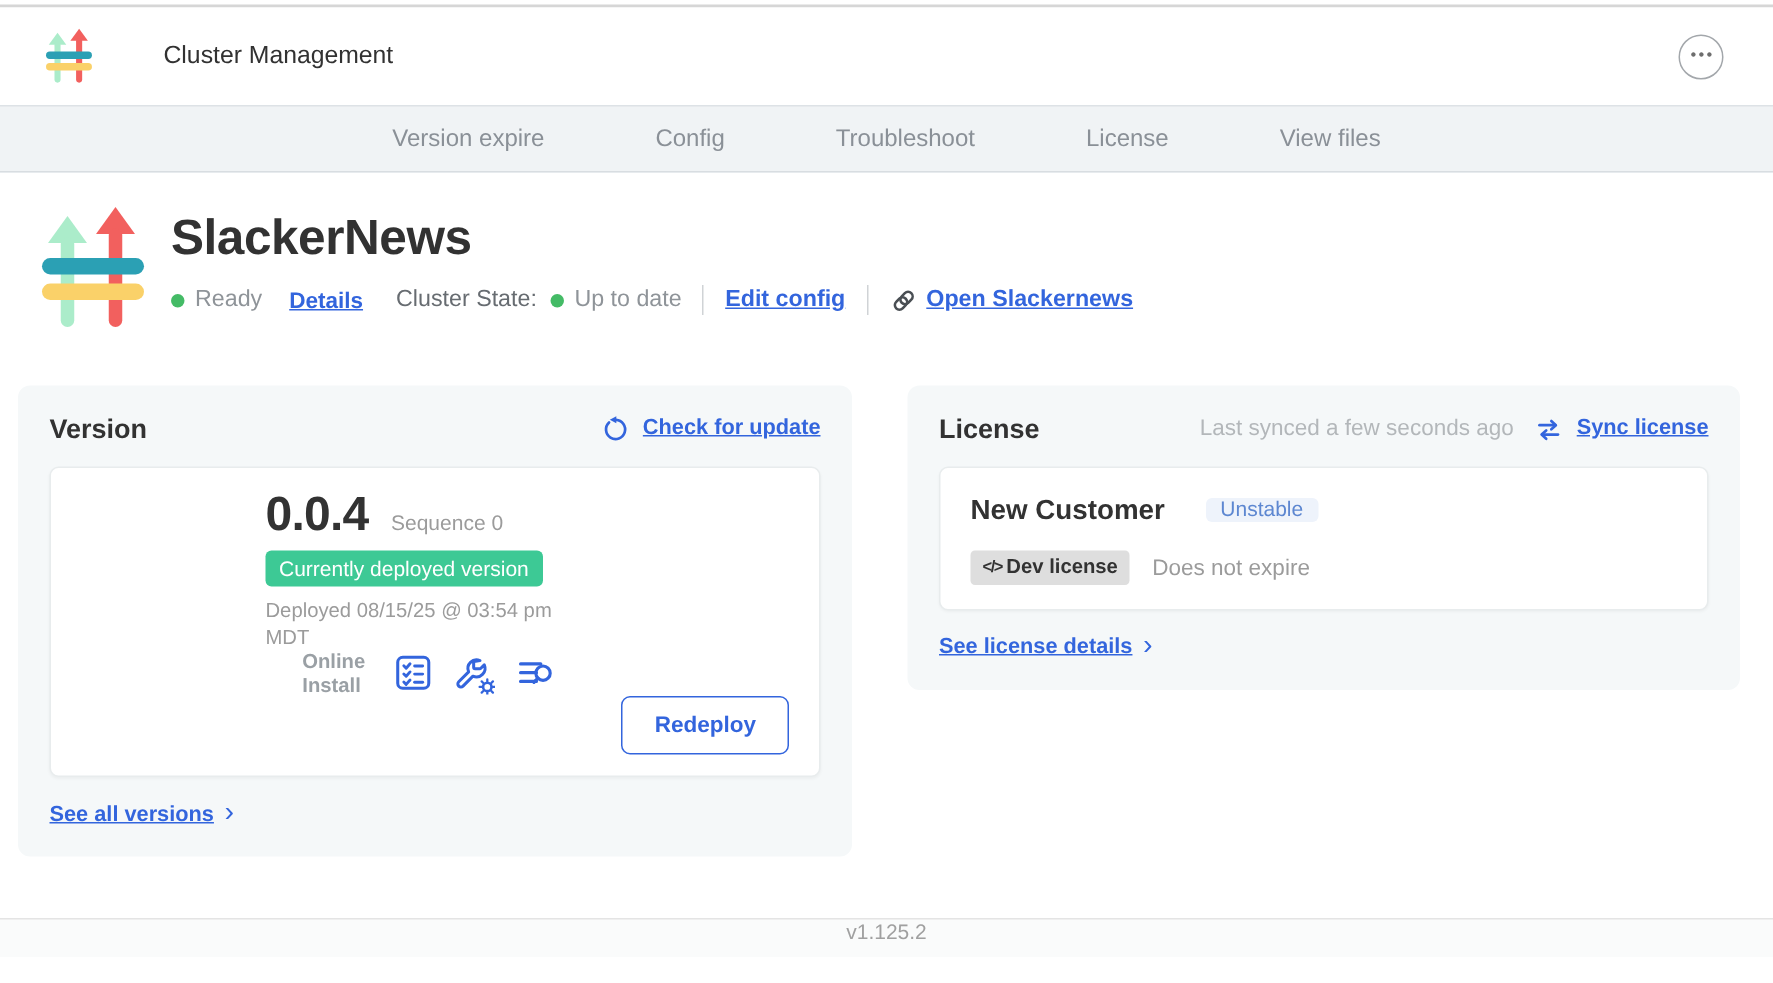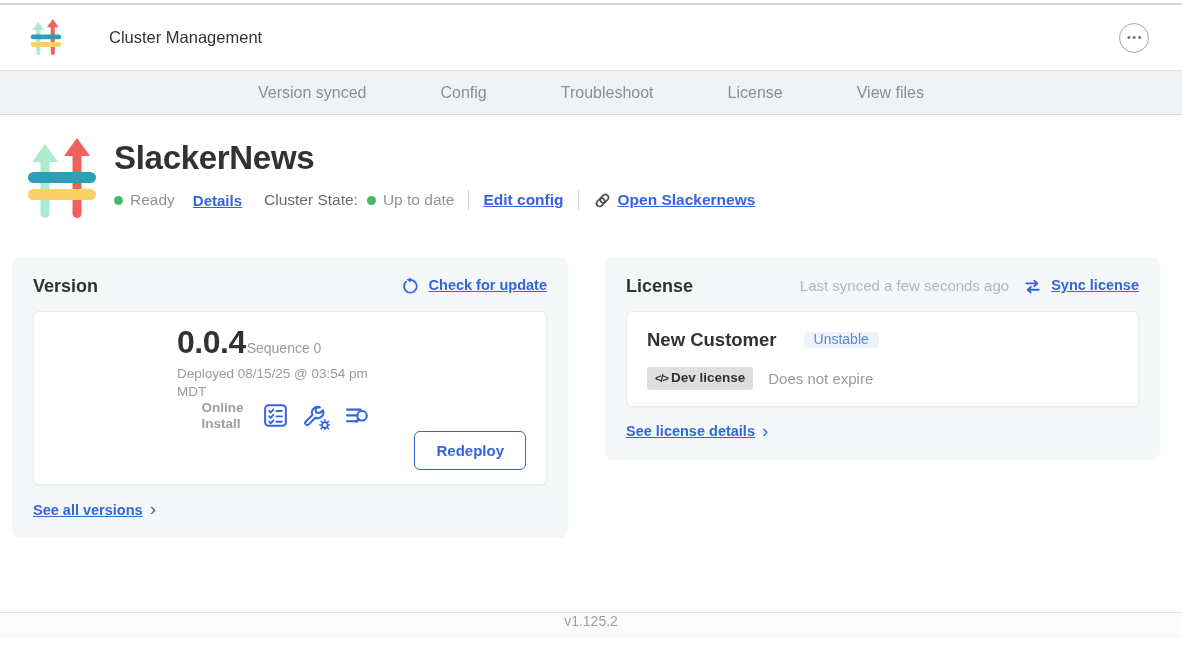--- a/index.html
+++ b/index.html
@@ -65,21 +65,21 @@
   .head-link{font-size:14.5px;}
   .last-synced{font-size:15px;color:#b3b7ba;margin-right:5px;}
   .inner-card{background:#fff;border:1px solid #e8eced;border-radius:6px;margin-top:14px;
     box-shadow:0 1px 2px rgba(0,0,0,0.04);flex-direction:column;}
 
   
   .version-inner{display:flex;align-items:center;padding:14px 20px 14px 12px;}
   .vleft{width:218px;flex:0 0 auto;}
   .vnum-row{display:flex;align-items:baseline;}
   .vnum{font-size:32px;font-weight:700;letter-spacing:-0.5px;line-height:1;}
-  .vseq{font-size:14px;color:var(--muted);margin-left:1px;}
+  .vseq{font-size:14px;color:var(--muted);margin-left:15px;}
   .vbadge{display:inline-block;margin-top:9px;background:var(--badge-green);color:#fff;
     font-size:14px;padding:4px 9px;border-radius:4px;line-height:1.15;}
   .vdeployed{margin-top:7px;font-size:13.5px;color:var(--muted);line-height:1.3;width:212px;}
   .vmid{display:flex;align-items:center;gap:13px;flex:0 0 auto;}
   .install-type{width:47px;font-size:13.5px;font-weight:700;color:#9aa0a5;line-height:1.15;}
   .vicon{flex:0 0 auto;display:flex;cursor:pointer;}
   .redeploy-btn{margin-left:auto;background:#fff;border:1.5px solid var(--accent);color:var(--accent);
     font-weight:700;font-size:15px;padding:10px 21px;border-radius:6px;cursor:pointer;
     font-family:"Liberation Sans", sans-serif;}
   .card-footer-link{display:flex;align-items:center;margin-top:15px;gap:7px;}
@@ -123,21 +123,21 @@
   </div>
   <div class="pnav-tabs">
     <div class="pnav-tab">Cluster Management</div>
   </div>
   <button class="more-btn">
     <span>•••</span>
   </button>
 </nav>
 
 <nav class="secondary-nav">
-  <div class="snav-tab">Version synced</div>
+  <div class="snav-tab">Version expire</div>
   <div class="snav-tab">Config</div>
   <div class="snav-tab">Troubleshoot</div>
   <div class="snav-tab">License</div>
   <div class="snav-tab">View files</div>
 </nav>
 
 <main>
 
   <div class="app-header">
     <div>
@@ -192,20 +192,21 @@
           <span class="link head-link">Check for update</span>
         </span>
       </div>
 
       <div class="inner-card version-inner">
         <div class="vleft">
           <div class="vnum-row">
             <span class="vnum">0.0.4</span>
             <span class="vseq">Sequence 0</span>
           </div>
+          <span class="vbadge">Currently deployed version</span>
           <div class="vdeployed">Deployed 08/15/25 @ 03:54 pm MDT</div>
         </div>
         <div class="vmid">
           <span class="install-type">Online Install</span>
           <span class="vicon">
             <svg width="27" height="27" viewBox="0 0 24 24" fill="none" stroke="#3365dd" stroke-width="1.7" stroke-linecap="round" stroke-linejoin="round">
               <rect x="2.8" y="2.8" width="18.4" height="18.4" rx="3" stroke-width="1.8"></rect>
               <path d="M6.4 7.9l1.4 1.4 2.3-2.6"></path>
                 <path d="M12.8 8h4.8"></path>
               <path d="M6.4 12.7l1.4 1.4 2.3-2.6"></path>

